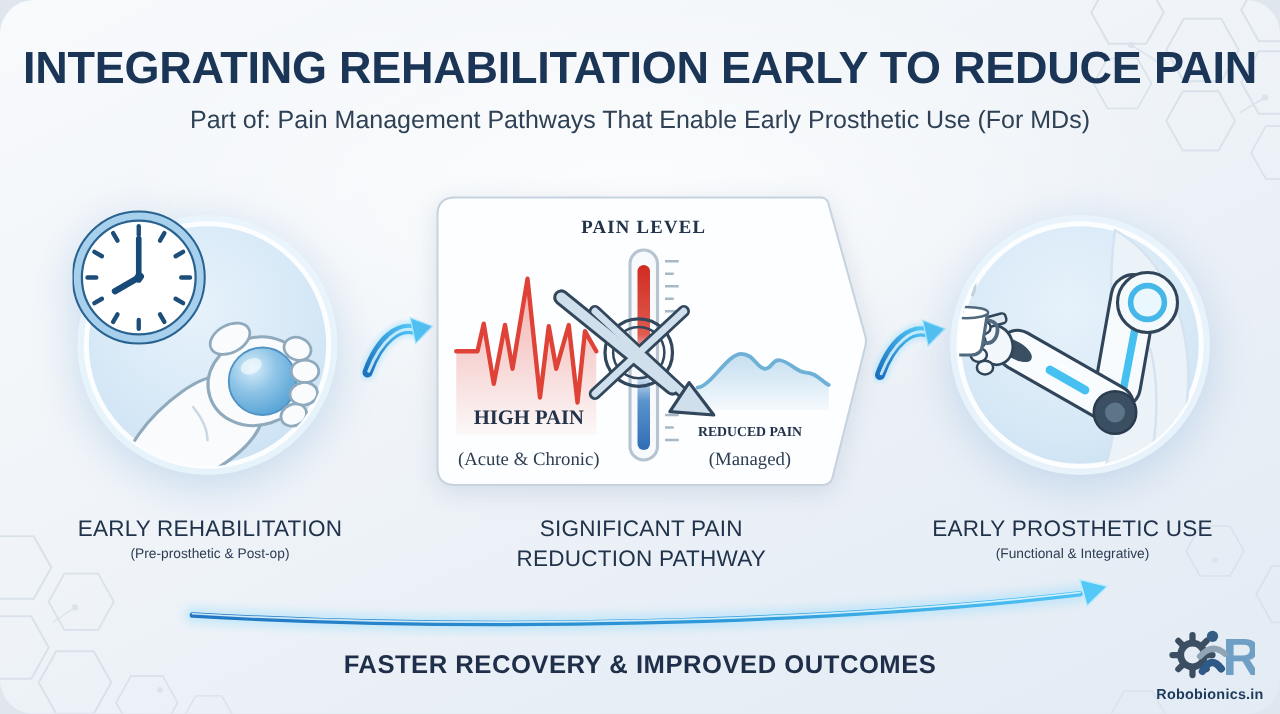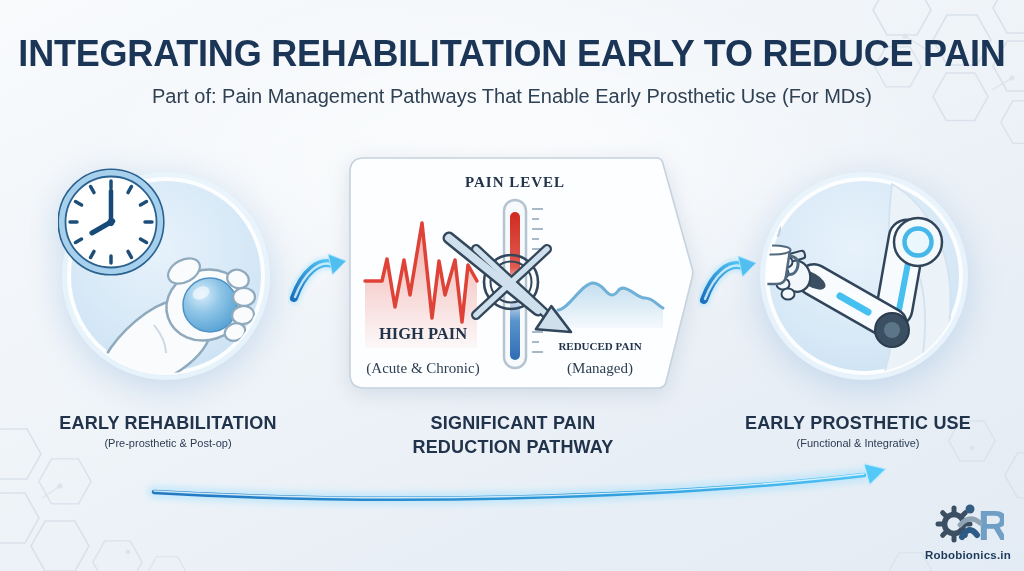--- a/index.html
+++ b/index.html
@@ -1,19 +1,20 @@
 <!DOCTYPE html>
 <html><head>
 <meta charset="utf-8">
 <style>
   html,body{margin:0;padding:0;background:#dfe6ee;}
   .canvas{
     position:relative;width:1024px;height:571px;overflow:hidden;
     background:linear-gradient(155deg,#f8fafc 0%,#f1f5f9 38%,#e9eff6 70%,#e3ebf4 100%);
     font-family:"Liberation Sans","DejaVu Sans",sans-serif;
+    border-radius:27px;
   }
   .canvas::before{
     content:"";position:absolute;inset:0;pointer-events:none;
     background:radial-gradient(ellipse 60% 45% at 50% 28%,rgba(255,255,255,.75),rgba(255,255,255,0) 70%);
   }
   .abs{position:absolute;}
   .hex-layer{position:absolute;left:0;top:0;pointer-events:none;}
   .title{
     left:0;right:0;top:33px;text-align:center;
     font-size:36px;font-weight:800;letter-spacing:-0.2px;color:#1b3557;
@@ -25,21 +26,21 @@
   .stage-circle svg{filter:drop-shadow(0 8px 18px rgba(125,170,215,.38));}
   .panel-wrap svg.panel-bg{filter:drop-shadow(0 5px 10px rgba(140,160,185,.28));}
   .panel-wrap{left:346px;top:152px;width:354px;height:244px;font-family:Liberation Serif, serif;}
   .panel-text{position:absolute;text-align:center;color:#22334a;}
   .pain-level{left:99px;top:22px;width:140px;font-size:15px;font-weight:800;letter-spacing:1px;}
   .hp-label{left:7px;top:172px;width:140px;font-size:16.5px;font-weight:800;}
   .hp-sub{left:-8px;top:208px;width:170px;font-size:15px;font-weight:500;color:#2c3e50;}
   .rp-label{left:184px;top:188px;width:140px;font-size:11px;font-weight:800;}
   .rp-sub{left:184px;top:208px;width:140px;font-size:15px;font-weight:500;color:#2c3e50;}
   .stage-label{position:absolute;text-align:center;}
-  .stage-label .l1{font-size:18px;font-weight:700;color:#21334b;letter-spacing:.2px;}
+  .stage-label .l1{font-size:18px;font-weight:400;color:#21334b;letter-spacing:.2px;}
   .stage-label .l2{font-size:11px;font-weight:500;color:#2b3c52;margin-top:3px;}
   .label-left{left:38px;top:413px;width:260px;}
   .label-mid{left:388px;top:413px;width:250px;}
   .label-right{left:723px;top:413px;width:270px;}
   .banner{
     left:0;right:0;top:520px;text-align:center;
     font-size:20.5px;font-weight:800;letter-spacing:.4px;color:#1f2f49;
   }
   .logo{left:916px;top:497px;width:104px;text-align:center;}
   .logo .brand{font-size:11.5px;font-weight:800;color:#1d3a5c;margin-top:-2px;letter-spacing:.2px;}
@@ -334,20 +335,21 @@
             <feGaussianBlur stdDeviation="3.2"></feGaussianBlur>
           </filter>
       </defs>
       <path d="M16,34 C240,47 520,41 726,17" fill="none" stroke="#8edcff" stroke-width="13" stroke-linecap="round" opacity="0.4" filter="url(#gblur)"></path>
       <path d="M16,34 C240,47 520,41 726,17" fill="none" stroke="url(#garad)" stroke-width="4.5" stroke-linecap="round"></path>
       <path d="M16,33 C240,46 520,40 726,16" fill="none" stroke="#eafaff" stroke-width="1.4" stroke-linecap="round" opacity="0.85"></path>
       <polygon points="748,11 731.6,26.9 725.8,5.7" fill="#54c8f7" stroke="#bfecff" stroke-width="1.2"></polygon>
     </svg>
   </div>
 
+  <div class="abs banner">FASTER RECOVERY &amp; IMPROVED OUTCOMES</div>
 
   <div class="abs logo">
     <svg width="72" height="50" viewBox="0 0 72 50">
       <text x="46" y="43" font-size="42" font-weight="800" fill="#6f9fc4" font-family="Liberation Sans, sans-serif">R</text>
       <g transform="translate(22,27)">
         <g stroke="#3c4e62" stroke-width="5" stroke-linecap="round">
           <line y1="-11" y2="-16"></line>
             <line y1="-11" y2="-16" transform="rotate(45)"></line>
           <line y1="-11" y2="-16" transform="rotate(90)"></line>
             <line y1="-11" y2="-16" transform="rotate(135)"></line>

